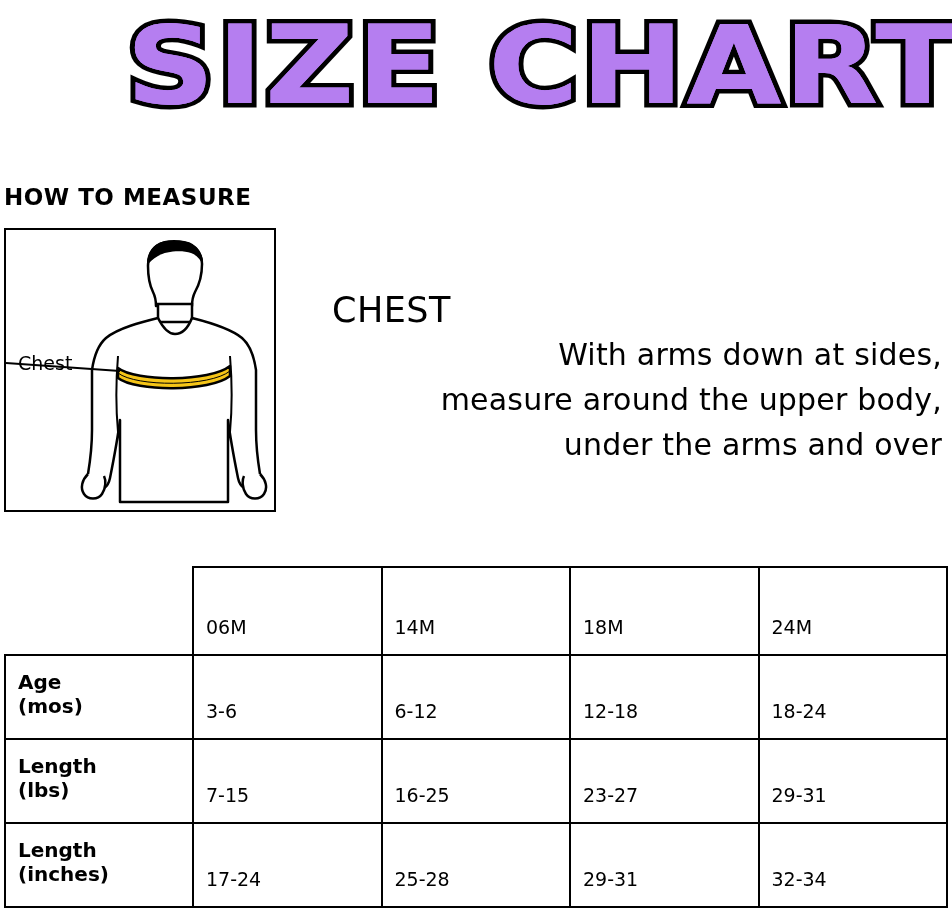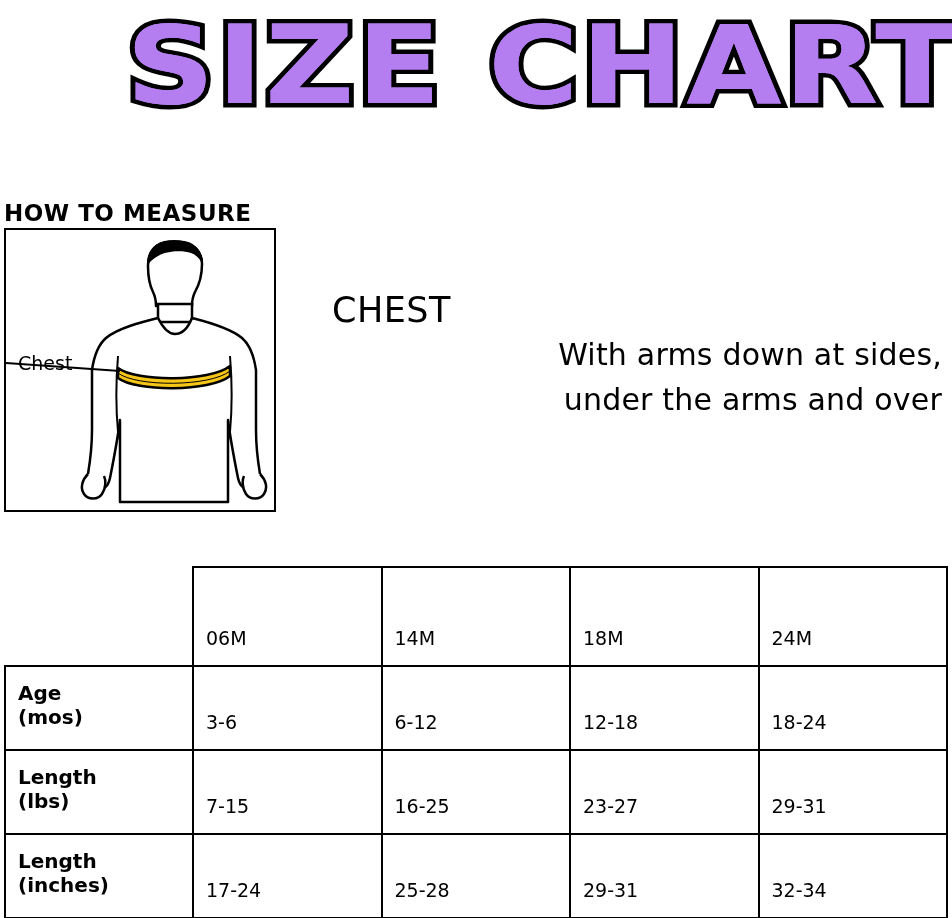--- a/index.html
+++ b/index.html
@@ -62,21 +62,20 @@
 
   
   .how-label {
     position: absolute;
     left: 4px;
     top: 184px;
     font-family: "DejaVu Sans", sans-serif;
     font-weight: bold;
     font-size: 23px;
     letter-spacing: 0.5px;
-    margin-top: 16px;
   }
 
   .figure-box {
     position: absolute;
     left: 4px;
     top: 228px;
     width: 272px;
     height: 284px;
     border: 2px solid #000000;
     box-sizing: border-box;
@@ -135,21 +134,21 @@
     font-weight: 400;
     text-align: left;
     height: 84px;
     box-sizing: border-box;
   }
   .size-table .corner {
     border: none;
     width: 188px;
   }
   .size-table thead td {
-    height: 99px;
+    height: 88px;
     font-weight: 400;
     vertical-align: bottom;
     padding-bottom: 16px;
   }
   .size-table tbody td.rowhead {
     font-weight: bold;
     font-size: 20px;
     line-height: 24px;
     vertical-align: top;
     padding-top: 14px;
@@ -192,20 +191,21 @@
     <path d="M112 143 C130 157 204 157 224 141" fill="none" stroke="#000000" stroke-width="1"></path>
 
     <line x1="0" y1="133" x2="114" y2="141" stroke="#000000" stroke-width="2"></line>
   </svg>
 </div>
 <div class="chest-label">Chest</div>
 
 <div class="desc">
   <div class="desc-title">CHEST</div>
   <div class="desc-line">With arms down at sides,</div>
+  <div class="desc-line">measure around the upper body,</div>
   <div class="desc-line">under the arms and over</div>
 </div>
 
 <table class="size-table">
   <thead>
     <tr>
       <td class="corner"></td>
       <td>06M</td>
       <td>14M</td>
       <td>18M</td>

